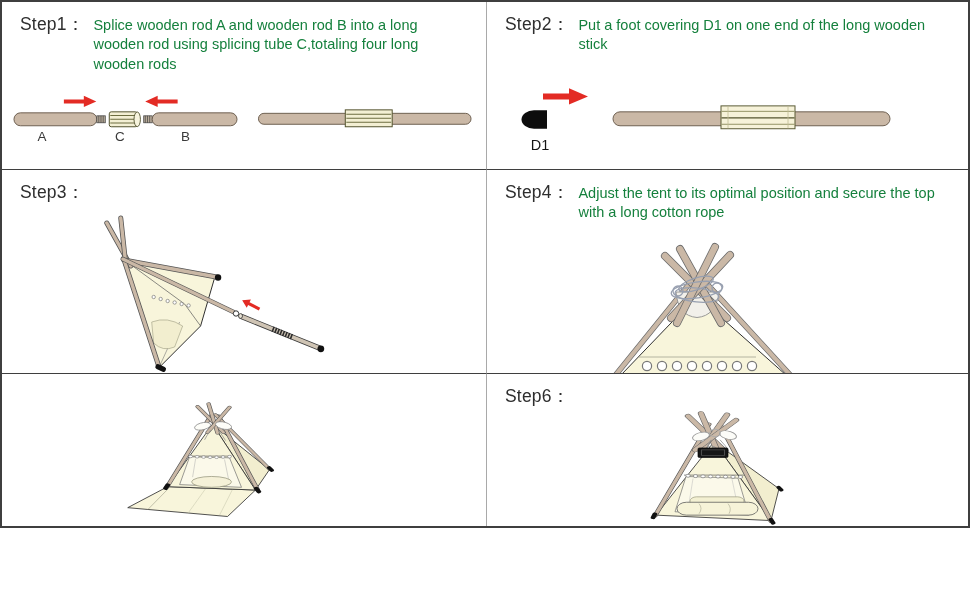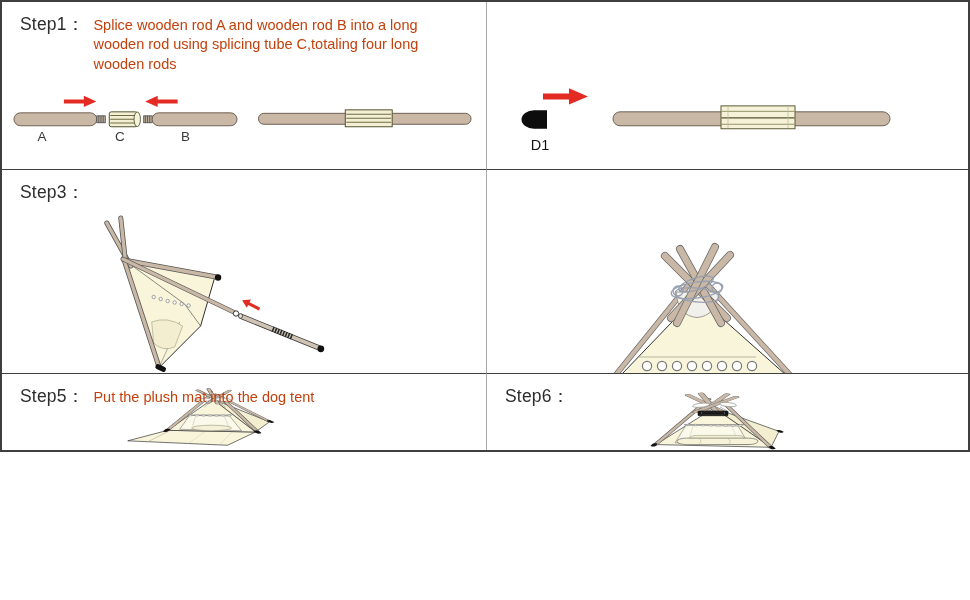--- a/index.html
+++ b/index.html
@@ -3,41 +3,41 @@
 <meta charset="utf-8">
 <style>
   * { margin:0; padding:0; box-sizing:border-box; }
   html,body { background:#ffffff; }
   body {
     width:970px; height:600px;
     font-family:"Liberation Sans", sans-serif;
     overflow:hidden;
   }
   .sheet {
-    width:970px; height:452px;
+    width:970px; height:528px;
     border:2px solid #3f3f3f;
     display:grid;
     grid-template-columns:485px 1fr;
     grid-template-rows:168px 204px 1fr;
     background:#fff;
   }
   .cell { position:relative; overflow:hidden; background:#fff; }
   .c-left { border-right:1px solid #a9a9a9; }
   .r-top, .r-mid { border-bottom:1px solid #3f3f3f; }
   .hdr {
     position:relative; z-index:2;
     display:flex; align-items:flex-start;
     padding:12px 6px 0 18px;
   }
   .lbl {
     font-size:17.5px; color:#2e2e2e; line-height:1.25;
     flex:0 0 auto; margin-right:9px; letter-spacing:.2px;
   }
   .txt {
-    font-size:14.5px; color:#c2410c; line-height:1.34;
+    font-size:14.5px; color:#15803d; line-height:1.34;
     max-width:374px; padding-top:2px;
   }
   .ill {
     position:absolute; left:0; top:0; width:100%; height:100%;
     z-index:1; display:block;
   }
   svg text { font-family:"Liberation Sans", sans-serif; }
 </style>
 </head>
 <body>
@@ -83,20 +83,24 @@
 
       <g>
         <rect x="257" y="112" width="213" height="11" rx="5.5" fill="#cab8a6" stroke="#6e6051" stroke-width="1"></rect>
         <rect x="344" y="108.5" width="47" height="17" fill="#f3efd4" stroke="#52522e" stroke-width="1"></rect>
         <path d="M345 113 H390 M345 117 H390 M345 121 H390" stroke="#6d6d40" stroke-width="1.1"></path>
       </g>
     </svg>
   </div>
 
   <div class="cell r-top">
+    <div class="hdr">
+      <span class="lbl">Step2：</span>
+      <span class="txt">Put a foot covering D1 on one end of the long wooden stick</span>
+    </div>
     <svg class="ill" viewBox="0 0 481 168" preserveAspectRatio="none">
 
       <g transform="translate(78,95)">
         <path d="M-22 -3 H4 V-8.2 L23 0 L4 8.2 V3 H-22 Z" fill="#e32b24"></path>
       </g>
 
       <g>
         <path d="M60 109 H47 A12.5 9.2 0 0 0 47 127.4 H60 Z" fill="#0d0d0d"></path>
       </g>
       <text x="53" y="149" font-size="14.5" fill="#141414" text-anchor="middle">D1</text>
@@ -161,20 +165,24 @@
         <ellipse cx="239" cy="146" rx="2" ry="2.4" fill="#e8e3d5" stroke="#333" stroke-width="0.8"></ellipse>
       </g>
 
       <g transform="translate(250,135) rotate(207)">
         <path d="M-9 -1.6 H3 V-4.6 L10.5 0 L3 4.6 V1.6 H-9 Z" fill="#e32b24"></path>
       </g>
     </svg>
   </div>
 
   <div class="cell r-mid">
+    <div class="hdr">
+      <span class="lbl">Step4：</span>
+      <span class="txt">Adjust the tent to its optimal position and secure the top with a long cotton rope</span>
+    </div>
     <svg class="ill" viewBox="0 0 481 203" preserveAspectRatio="none">
       <g>
 
         <path d="M210 126 L134 205 L299 205 Z" fill="#f8f5db" stroke="#2f2f2f" stroke-width="1"></path>
 
         <line x1="203" y1="113" x2="127" y2="207" stroke="#6b6b6b" stroke-width="5.6" stroke-linecap="round"></line>
         <line x1="203" y1="113" x2="127" y2="207" stroke="#cab8a6" stroke-width="4.2" stroke-linecap="round"></line>
         <line x1="219" y1="113" x2="305" y2="207" stroke="#6b6b6b" stroke-width="5.6" stroke-linecap="round"></line>
         <line x1="219" y1="113" x2="305" y2="207" stroke="#cab8a6" stroke-width="4.2" stroke-linecap="round"></line>
 
@@ -208,24 +216,20 @@
             <circle cx="220" cy="196" r="4.6"></circle>
             <circle cx="235" cy="196" r="4.6"></circle>
           <circle cx="250" cy="196" r="4.6"></circle>
             <circle cx="265" cy="196" r="4.6"></circle>
         </g>
       </g>
     </svg>
   </div>
 
   <div class="cell c-left">
-    <div class="hdr">
-      <span class="lbl">Step5：</span>
-      <span class="txt">Put the plush mat into the dog tent</span>
-    </div>
     <svg class="ill" viewBox="0 0 485 224" preserveAspectRatio="none">
       <g>
 
         <g>
           <path d="M166 166 L254 171 L226 210 L126 197 Z" fill="#f8f5db" stroke="#2f2f2f" stroke-width="1"></path>
           <path d="M168 167 L146 200" stroke="#9a9a85" stroke-width="0.7" fill="none"></path>
           <path d="M204 169 L186 206" stroke="#c2c2a8" stroke-width="0.6" fill="none"></path>
           <path d="M231 170 L218 208" stroke="#c2c2a8" stroke-width="0.6" fill="none"></path>
         </g>
 

